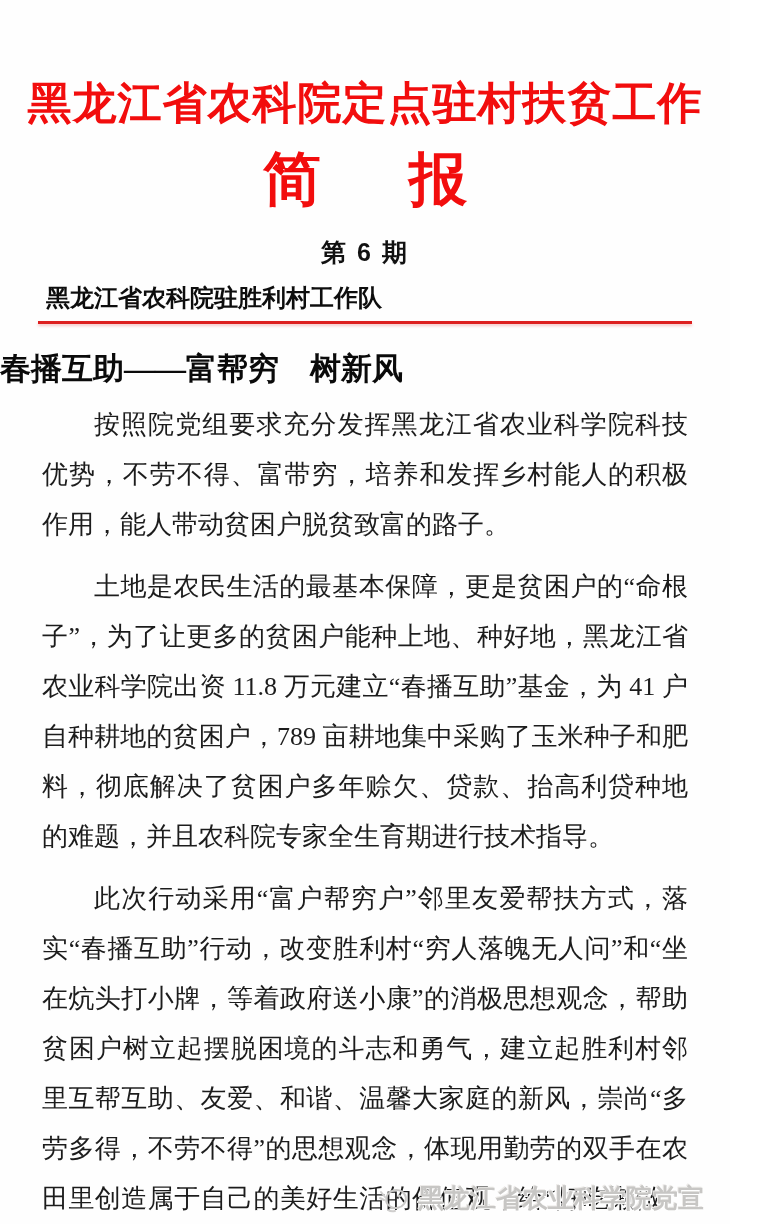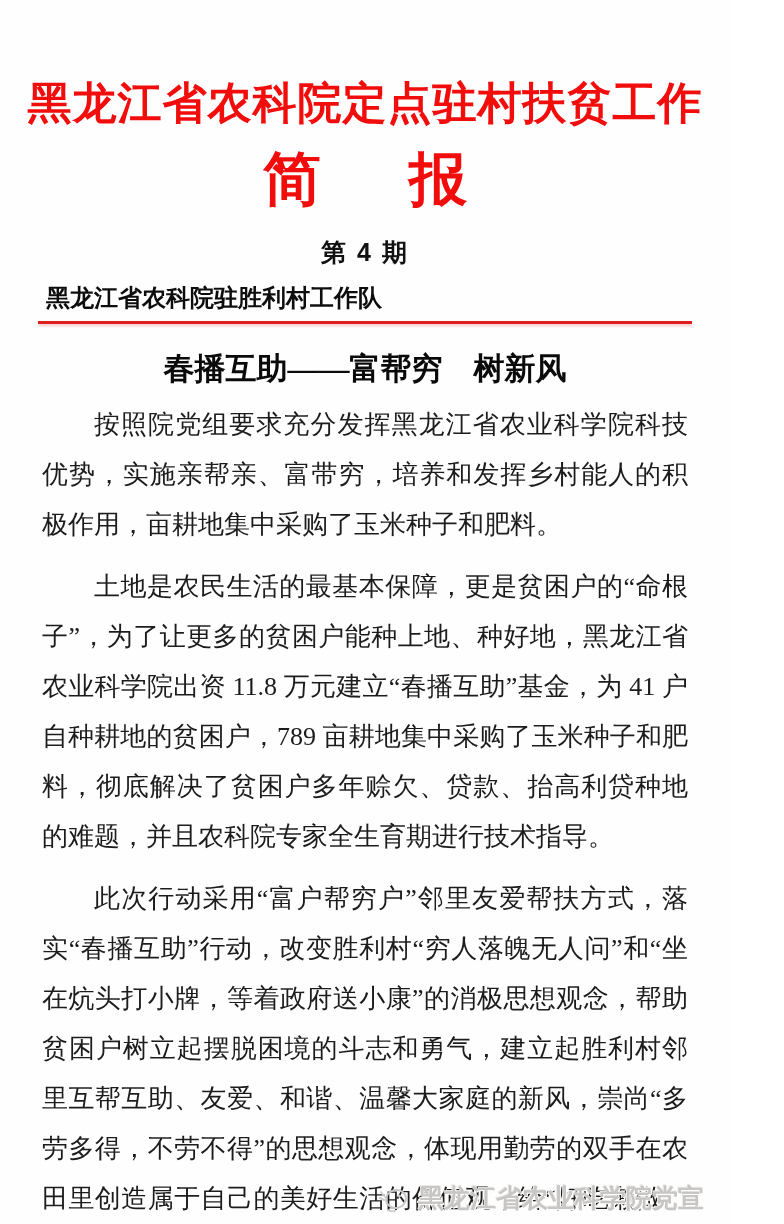--- a/index.html
+++ b/index.html
@@ -70,21 +70,21 @@
     padding-right: 40px;
     white-space: nowrap;
   }
   .red-rule {
     height: 3px;
     background: #dd1f1f;
     margin: 7px 38px 0 38px;
     box-shadow: 0 2px 3px rgba(221, 31, 31, 0.25);
   }
   .article-title {
-    text-align: center;
+    text-align: left;
     margin: 24px 0 0 0;
     font-size: 31px;
     line-height: 42px;
     font-weight: bold;
     color: #0a0a0a;
     font-family: "Liberation Serif", serif;
     white-space: nowrap;
   }
   .body-text {
     margin: 10px 42px 0 42px;
@@ -116,33 +116,33 @@
 <body>
 
 <div class="page">
 
   <header class="masthead">
     <div class="main-title">黑龙江省农科院定点驻村扶贫工作</div>
     <div class="brief-title">
       <span>简</span>
       <span>报</span>
     </div>
-    <div class="issue">第 4 期</div>
+    <div class="issue">第 6 期</div>
   </header>
 
   <div class="meta-row">
     <span class="issuer">黑龙江省农科院驻胜利村工作队</span>
   </div>
 
   <div class="red-rule"></div>
 
   <main>
     <h1 class="article-title">春播互助——富帮穷　树新风</h1>
     <div class="body-text">
-      <p>按照院党组要求充分发挥黑龙江省农业科学院科技优势，实施亲帮亲、富带穷，培养和发挥乡村能人的积极作用，亩耕地集中采购了玉米种子和肥料。</p>
+      <p>按照院党组要求充分发挥黑龙江省农业科学院科技优势，不劳不得、富带穷，培养和发挥乡村能人的积极作用，能人带动贫困户脱贫致富的路子。</p>
       <p>土地是农民生活的最基本保障，更是贫困户的“命根子”，为了让更多的贫困户能种上地、种好地，黑龙江省农业科学院出资 11.8 万元建立“春播互助”基金，为 41 户自种耕地的贫困户，789 亩耕地集中采购了玉米种子和肥料，彻底解决了贫困户多年赊欠、贷款、抬高利贷种地的难题，并且农科院专家全生育期进行技术指导。</p>
       <p>此次行动采用“富户帮穷户”邻里友爱帮扶方式，落实“春播互助”行动，改变胜利村“穷人落魄无人问”和“坐在炕头打小牌，等着政府送小康”的消极思想观念，帮助贫困户树立起摆脱困境的斗志和勇气，建立起胜利村邻里互帮互助、友爱、和谐、温馨大家庭的新风，崇尚“多劳多得，不劳不得”的思想观念，体现用勤劳的双手在农田里创造属于自己的美好生活的价值观，给“好吃懒做，游手好闲”的村民和贫困户上一堂鲜活的教育课，使扶贫方法从“输血式”向“造血式”转变。</p>
     </div>
   </main>
 
   <div class="watermark">
     <span class="logo-icon">
       <svg width="32" height="30" viewBox="0 0 32 30" xmlns="http://www.w3.org/2000/svg">
         <ellipse cx="18" cy="15" rx="10" ry="9" fill="none" stroke="#c9c8c6" stroke-width="2" transform="rotate(-12 18 15)"></ellipse>
         <circle cx="21" cy="12" r="1.6" fill="#c9c8c6"></circle>

